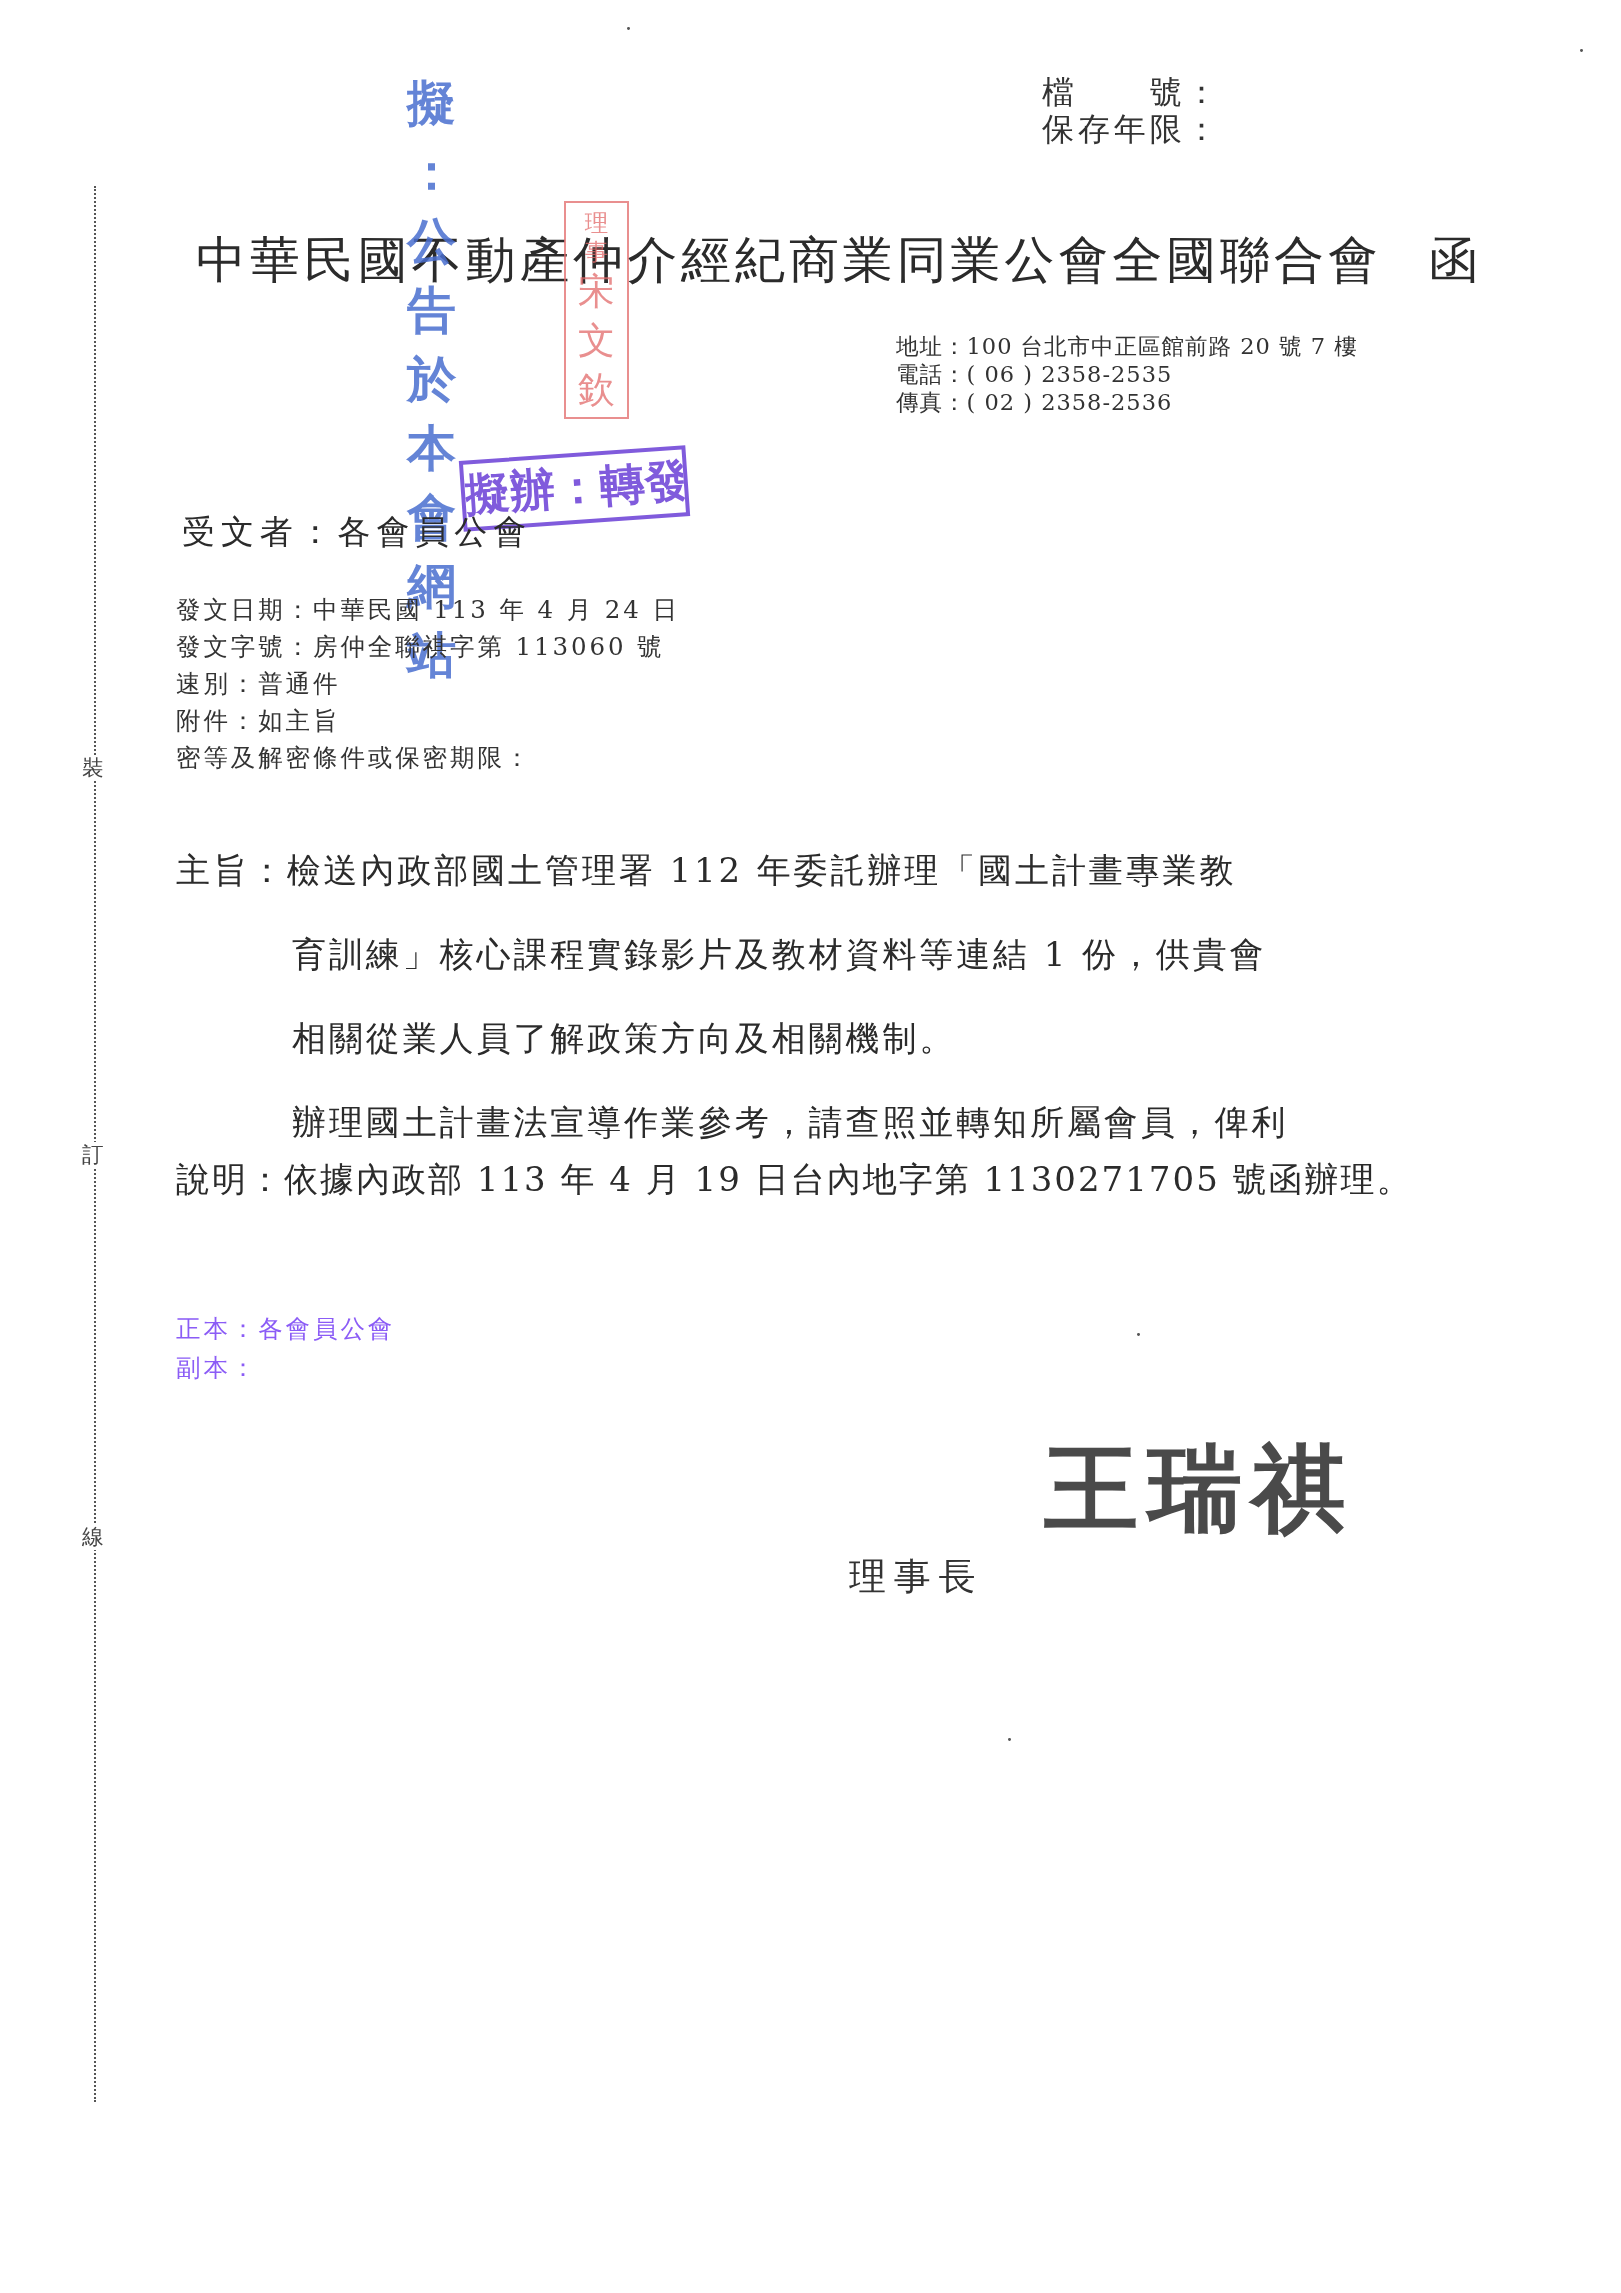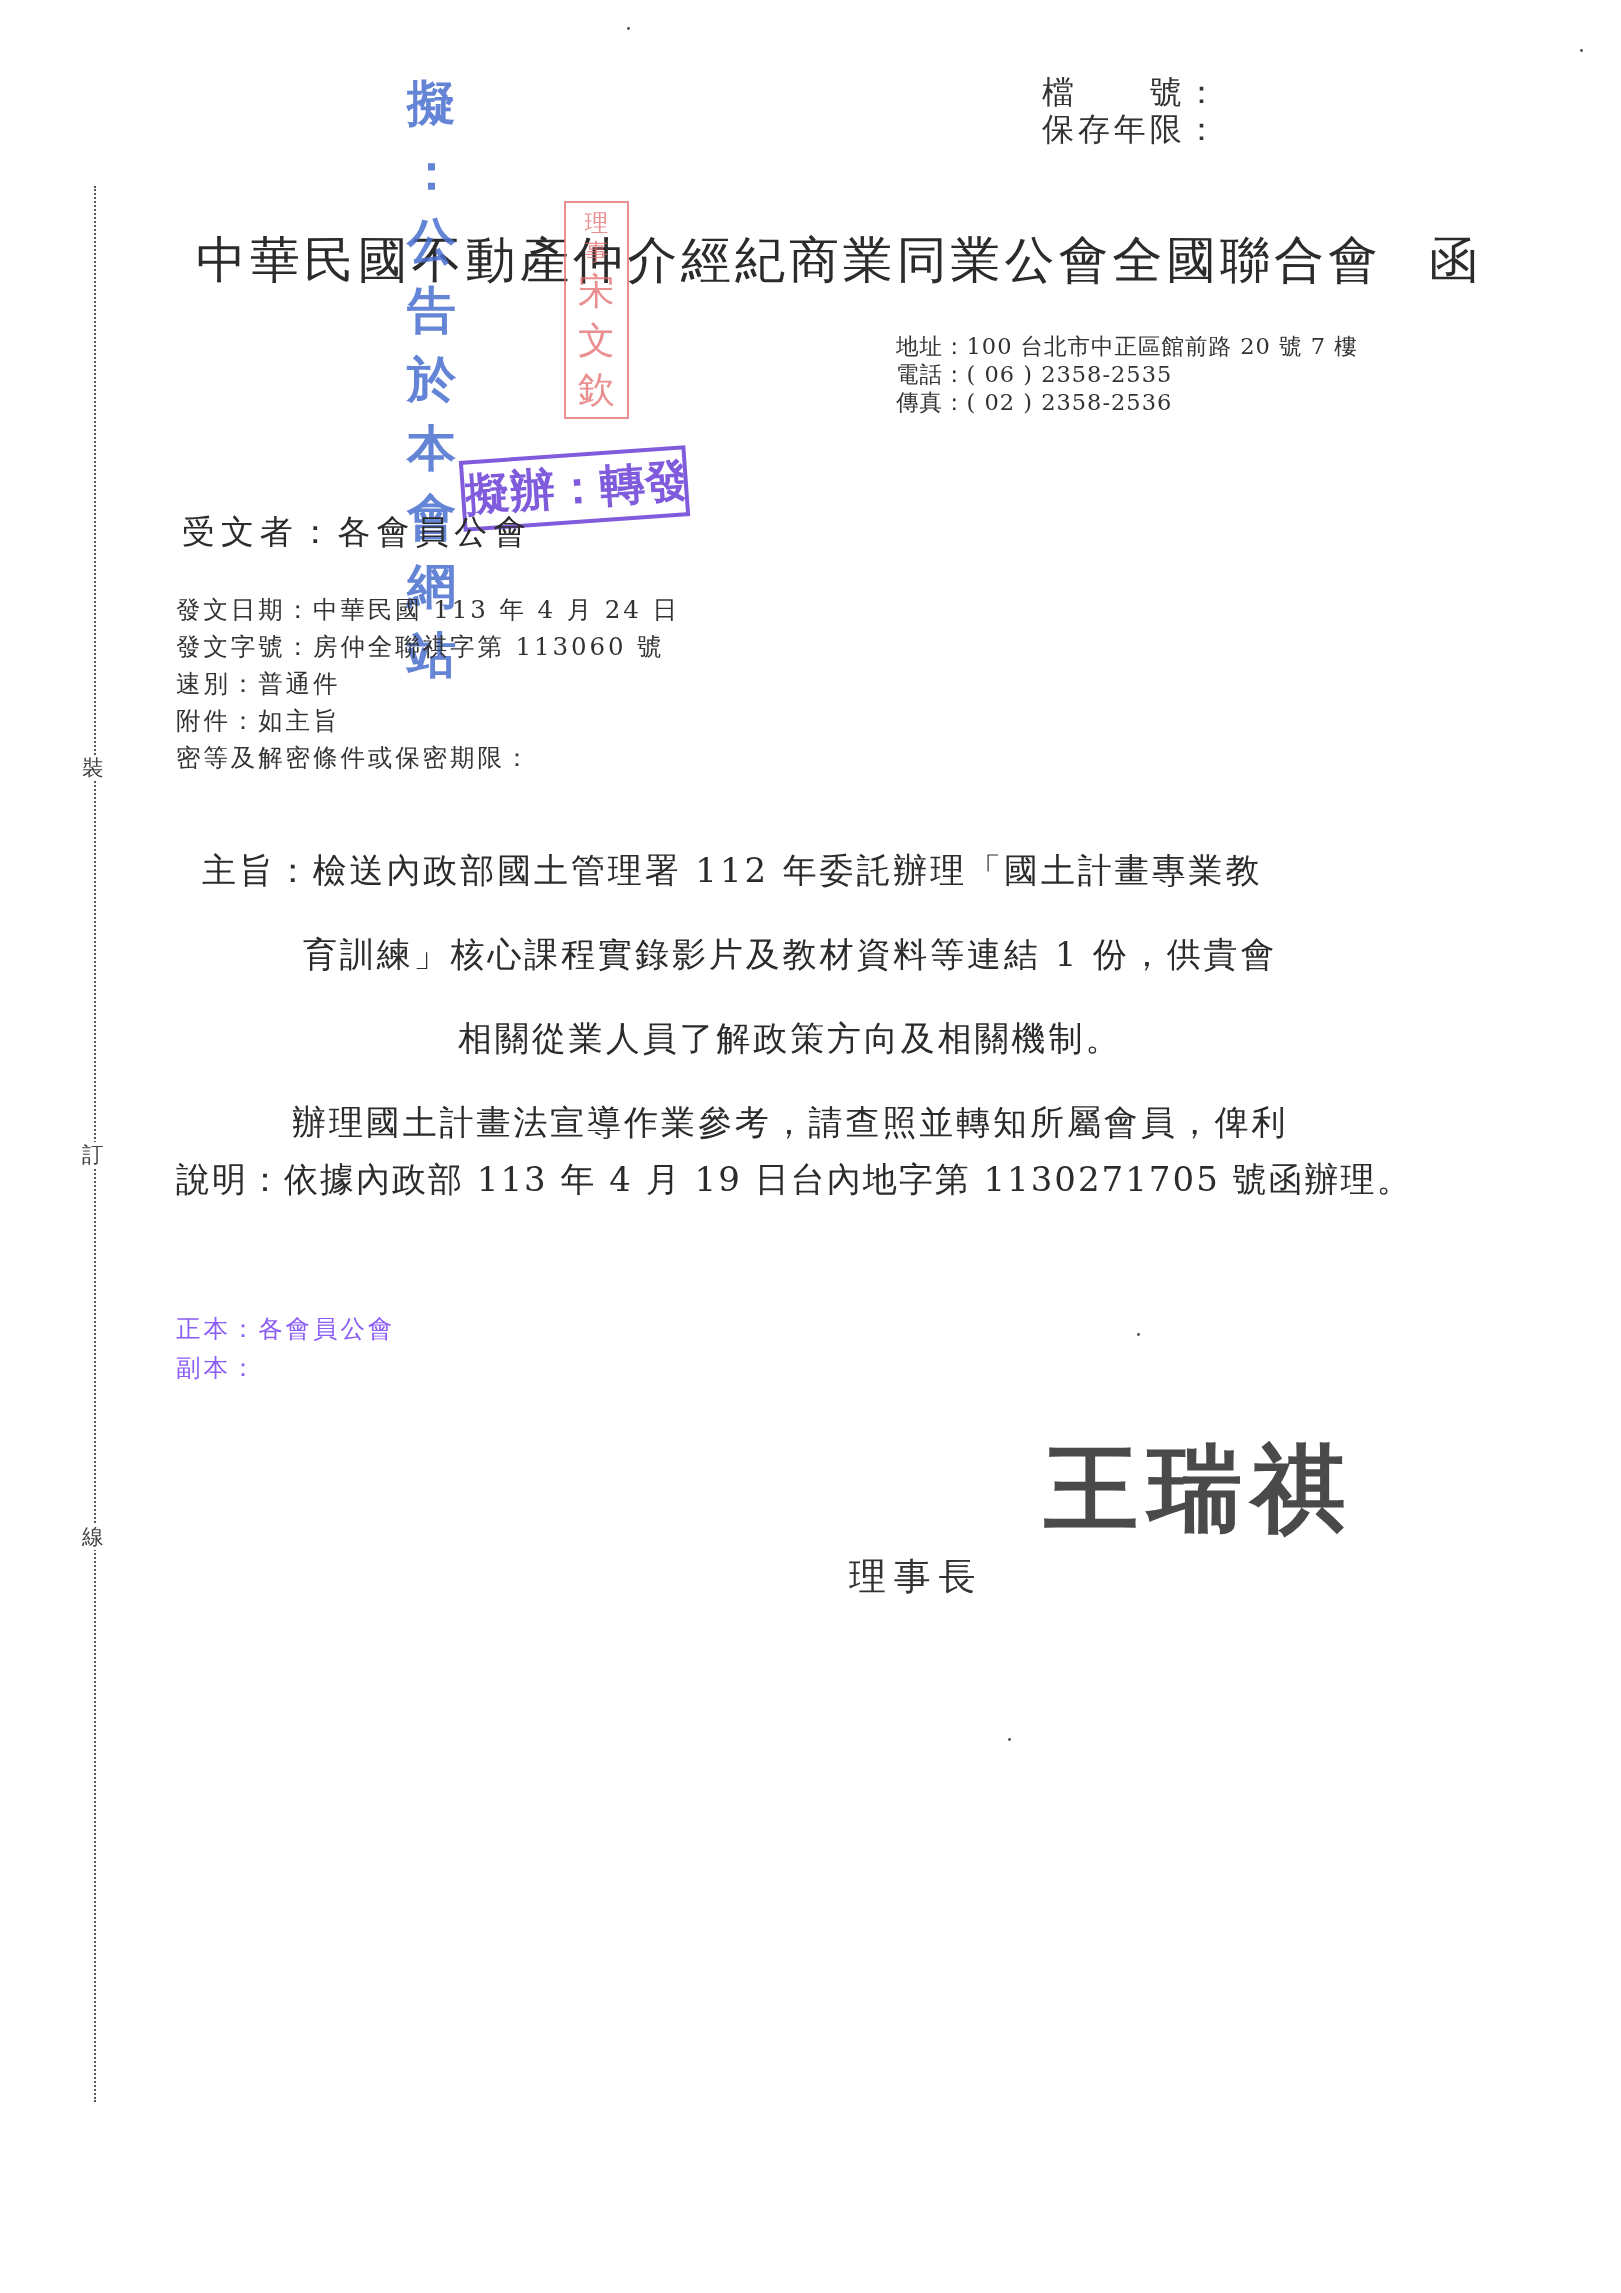--- a/index.html
+++ b/index.html
@@ -10,21 +10,21 @@
   }
   .abs { position: absolute; }
   .file-meta { left: 1042px; top: 74px; font-size: 32px; line-height: 37px; letter-spacing: 3.9px; color: #333; }
   .file-meta .row { white-space: pre; }
   .org-title { left: 196px; top: 227px; font-size: 50px; letter-spacing: 3.9px; color: #2b2b2b; white-space: nowrap; }
   .org-title .doctype { margin-left: 47px; }
   .contact { left: 896px; top: 316px; font-size: 22.5px; line-height: 28px; letter-spacing: 1px; color: #333; margin-top: 16px; }
   .recipient { left: 182px; top: 510px; font-size: 33px; letter-spacing: 5.9px; color: #2b2b2b; }
   .meta { left: 176px; top: 591px; font-size: 24.5px; line-height: 37px; letter-spacing: 2.9px; color: #333; }
   .meta .row { white-space: nowrap; }
-  .subject { left: 176px; top: 828px; font-size: 34px; line-height: 84px; letter-spacing: 2.9px; color: #2b2b2b; text-align: center; }
+  .subject { left: 176px; top: 828px; font-size: 34px; line-height: 84px; letter-spacing: 2.9px; color: #2b2b2b; }
   .subject .first { white-space: nowrap; }
   .subject .cont { padding-left: 116px; white-space: nowrap; }
   .explain { left: 176px; top: 1157px; font-size: 34px; letter-spacing: 2px; color: #2b2b2b; white-space: nowrap; }
   .copies { left: 176px; top: 1309px; font-size: 24.5px; line-height: 39px; letter-spacing: 2.9px; color: #8b5cf6; }
   .sign-title { left: 849px; top: 1552px; font-size: 37px; letter-spacing: 7.8px; color: #333; }
   .sign-name { left: 1044px; top: 1426px; font-size: 94px; font-weight: bold; letter-spacing: 9.8px; color: #4a4a4a; font-family: "DejaVu Sans", sans-serif; }
   .binding-line { left: 94px; top: 186px; width: 0; height: 1916px; border-left: 2.9px dotted #555; }
   .binding-char { left: 82px; font-size: 21.6px; background: #fff; color: #444; line-height: 25.5px; }
   .stamp-blue { left: 400px; top: 69px; width: 63px; font-size: 49px; line-height: 69px; color: #4a6fd0; font-weight: bold; text-align: center; opacity: .85; font-family: "DejaVu Sans", sans-serif; }
   .stamp-red { left: 564px; top: 201px; width: 65px; height: 218px; border: 2.9px solid #e26a6a; color: #e26a6a; font-size: 37px; line-height: 49px; text-align: center; opacity: .75; padding-top: 5.9px; box-sizing: border-box; }

